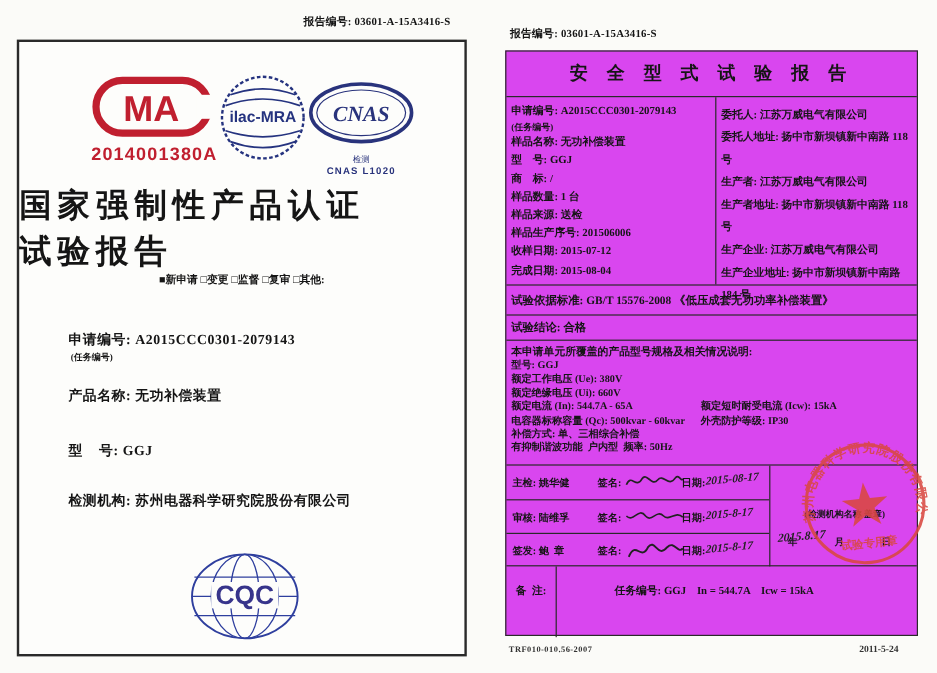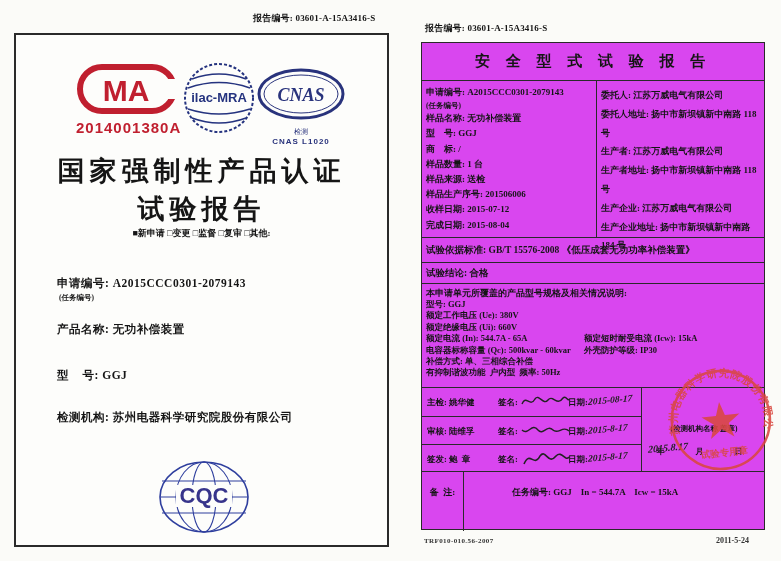--- a/index.html
+++ b/index.html
@@ -7,21 +7,21 @@
   .canvas { position:relative; width:781px; height:561px; background:#fbfbf8; color:#151515; overflow:hidden; }
   .abs { position:absolute; }
   .pre { white-space:pre-wrap; }
 
   
   .hdr { font-size:9px; font-weight:700; letter-spacing:0.2px; }
   .page-ind { font-size:8.5px; font-weight:400;margin-top:48px; }
 
   
   .cover { left:14px; top:33px; width:375px; height:514px; border:2px solid #2a2a2a; background:#fdfdfb; }
-  .cover-title { width:100%; text-align:center; font-size:27px; font-weight:700; letter-spacing:5px; }
+  .cover-title { width:100%; text-align:left; font-size:27px; font-weight:700; letter-spacing:5px; }
   .apply-types { width:100%; text-align:center; font-size:9px; font-weight:700; }
   .field { font-size:11.5px; font-weight:700; letter-spacing:0.5px; }
   .note { font-size:7.5px; font-weight:700; }
   .cma-num { color:#c01f2f; font-size:15px; font-weight:700; letter-spacing:1px; font-family:"Liberation Sans",sans-serif; }
   .cnas-cap1 { color:#29337c; font-size:7px; font-weight:400; }
   .cnas-cap2 { color:#29337c; font-size:8px; font-weight:700; font-family:"Liberation Sans",sans-serif; letter-spacing:1px; }
 
   
   .report { left:421px; top:42px; width:344px; height:488px; border:1.5px solid #2a2a2a; background:#d946ef; }
   .rp-row { position:absolute; left:0; width:100%; border-top:1px solid #2a2a2a; }

